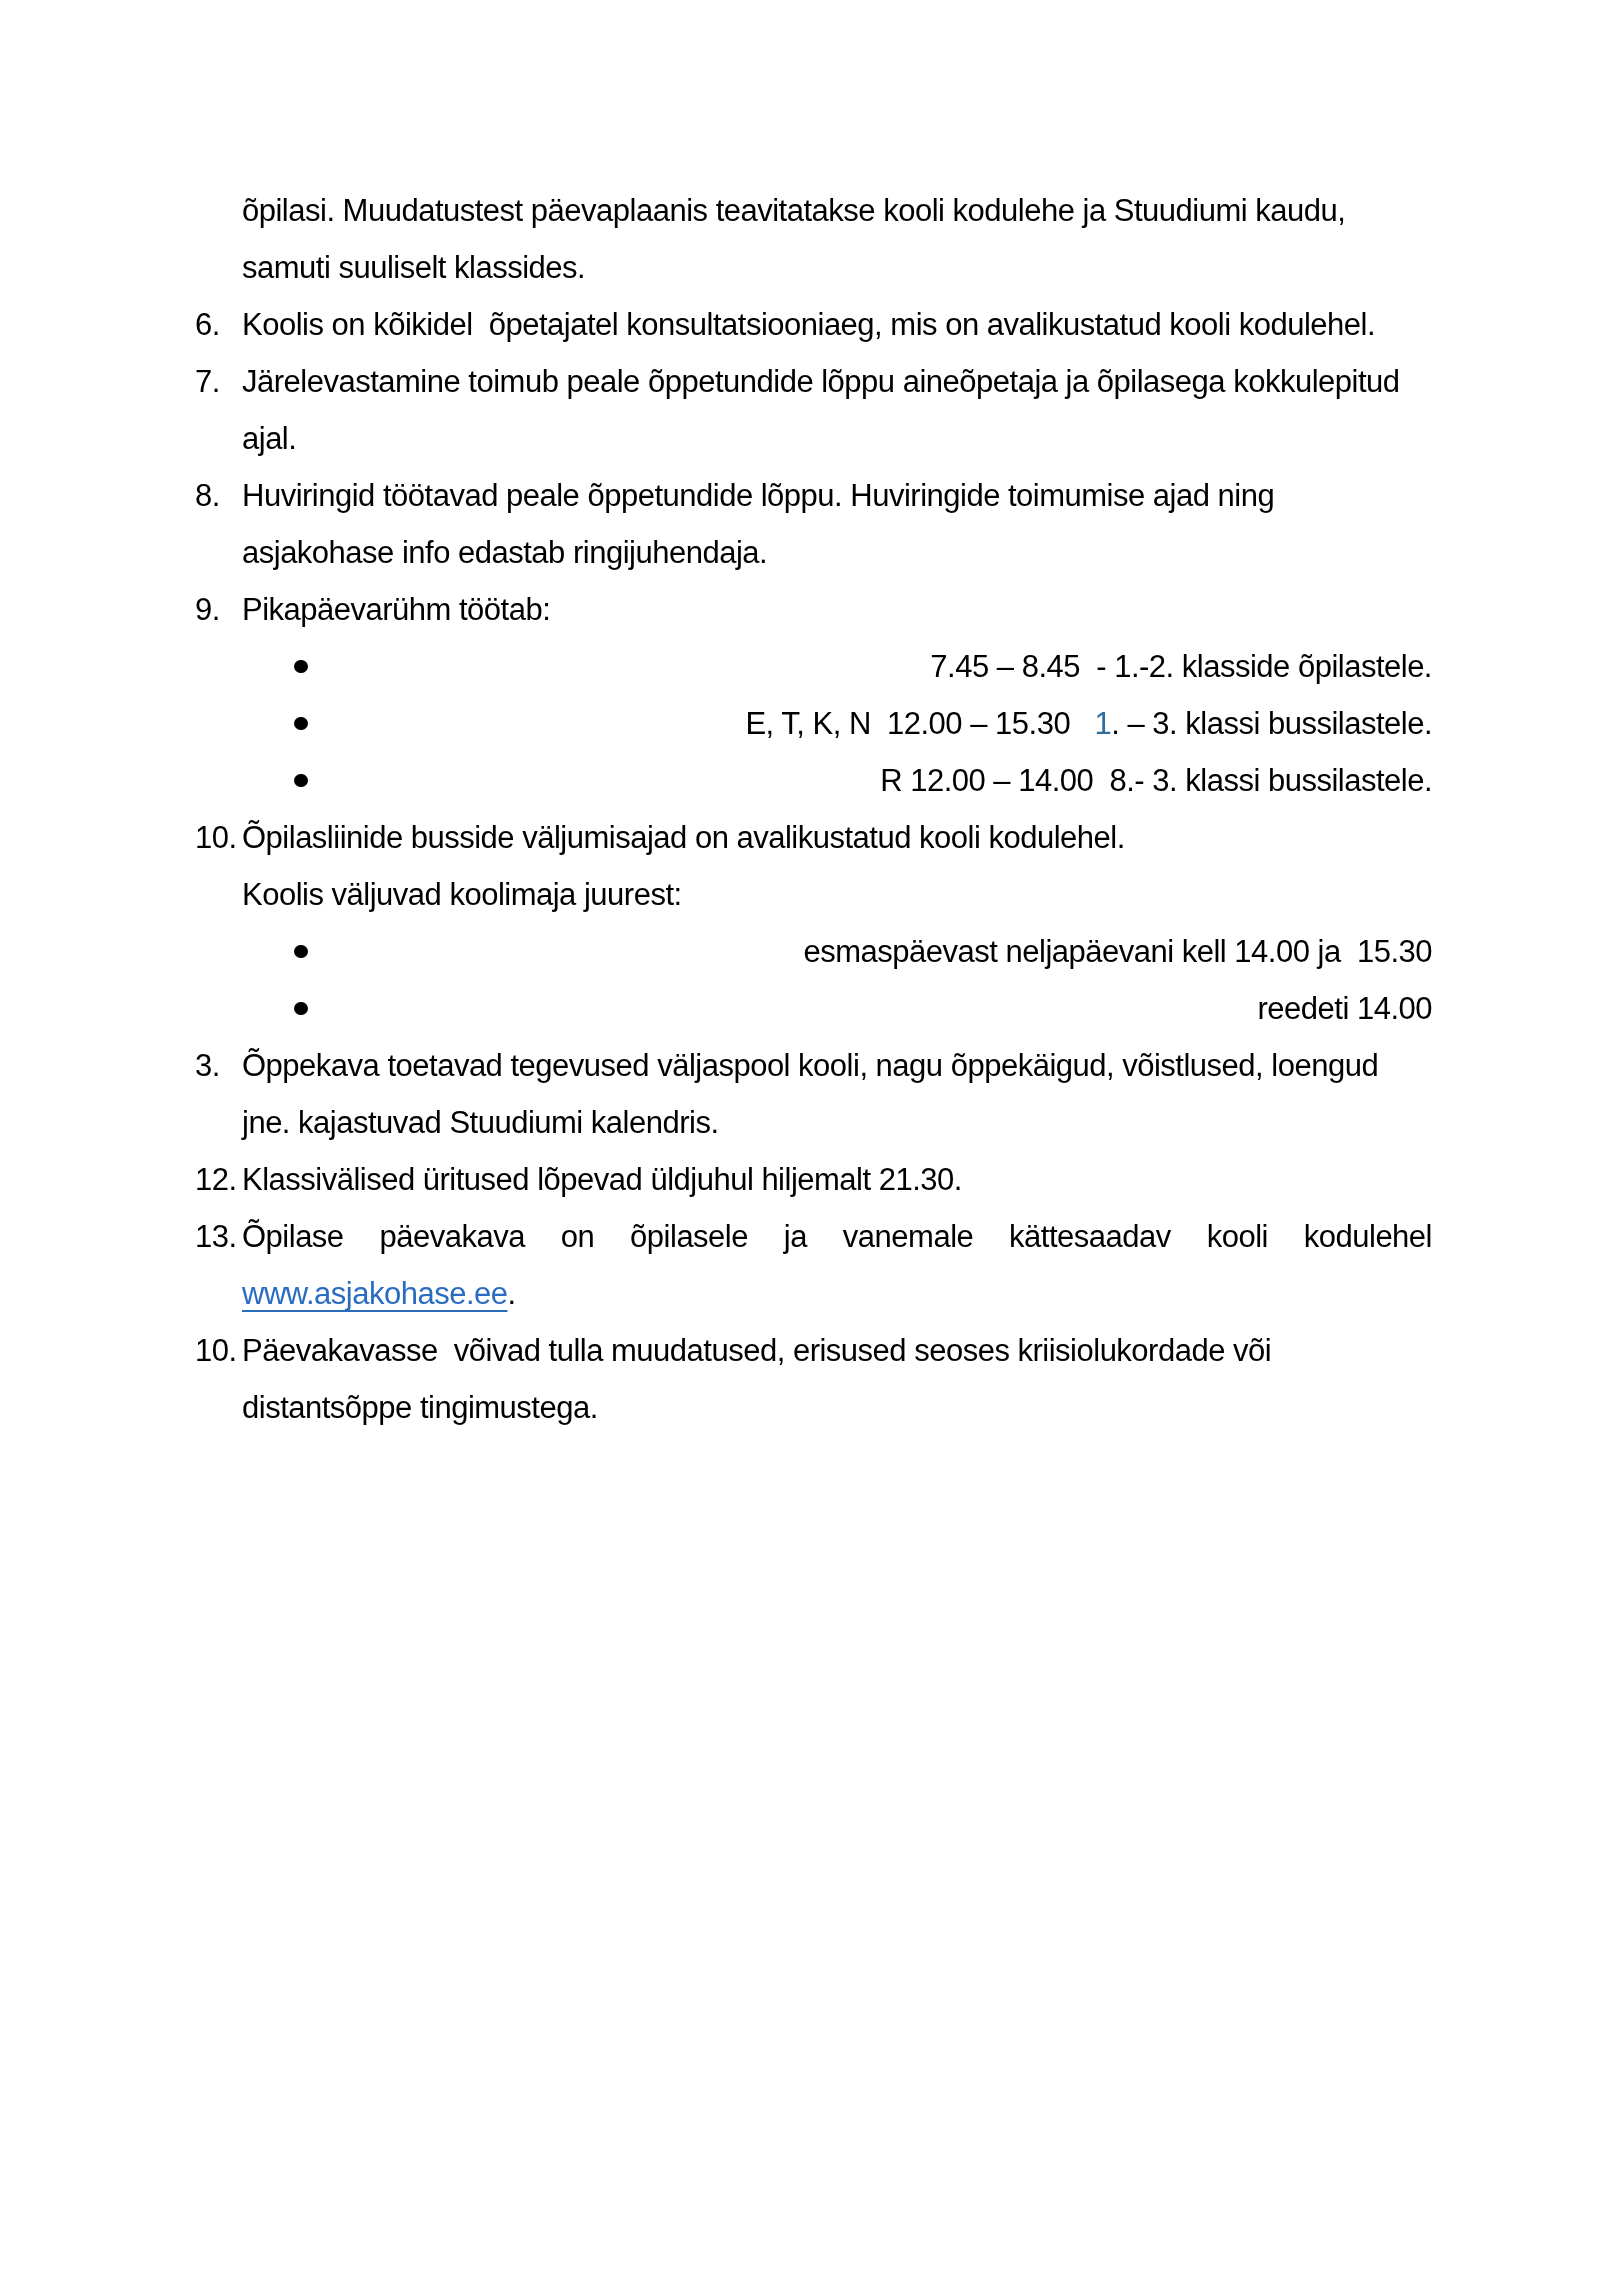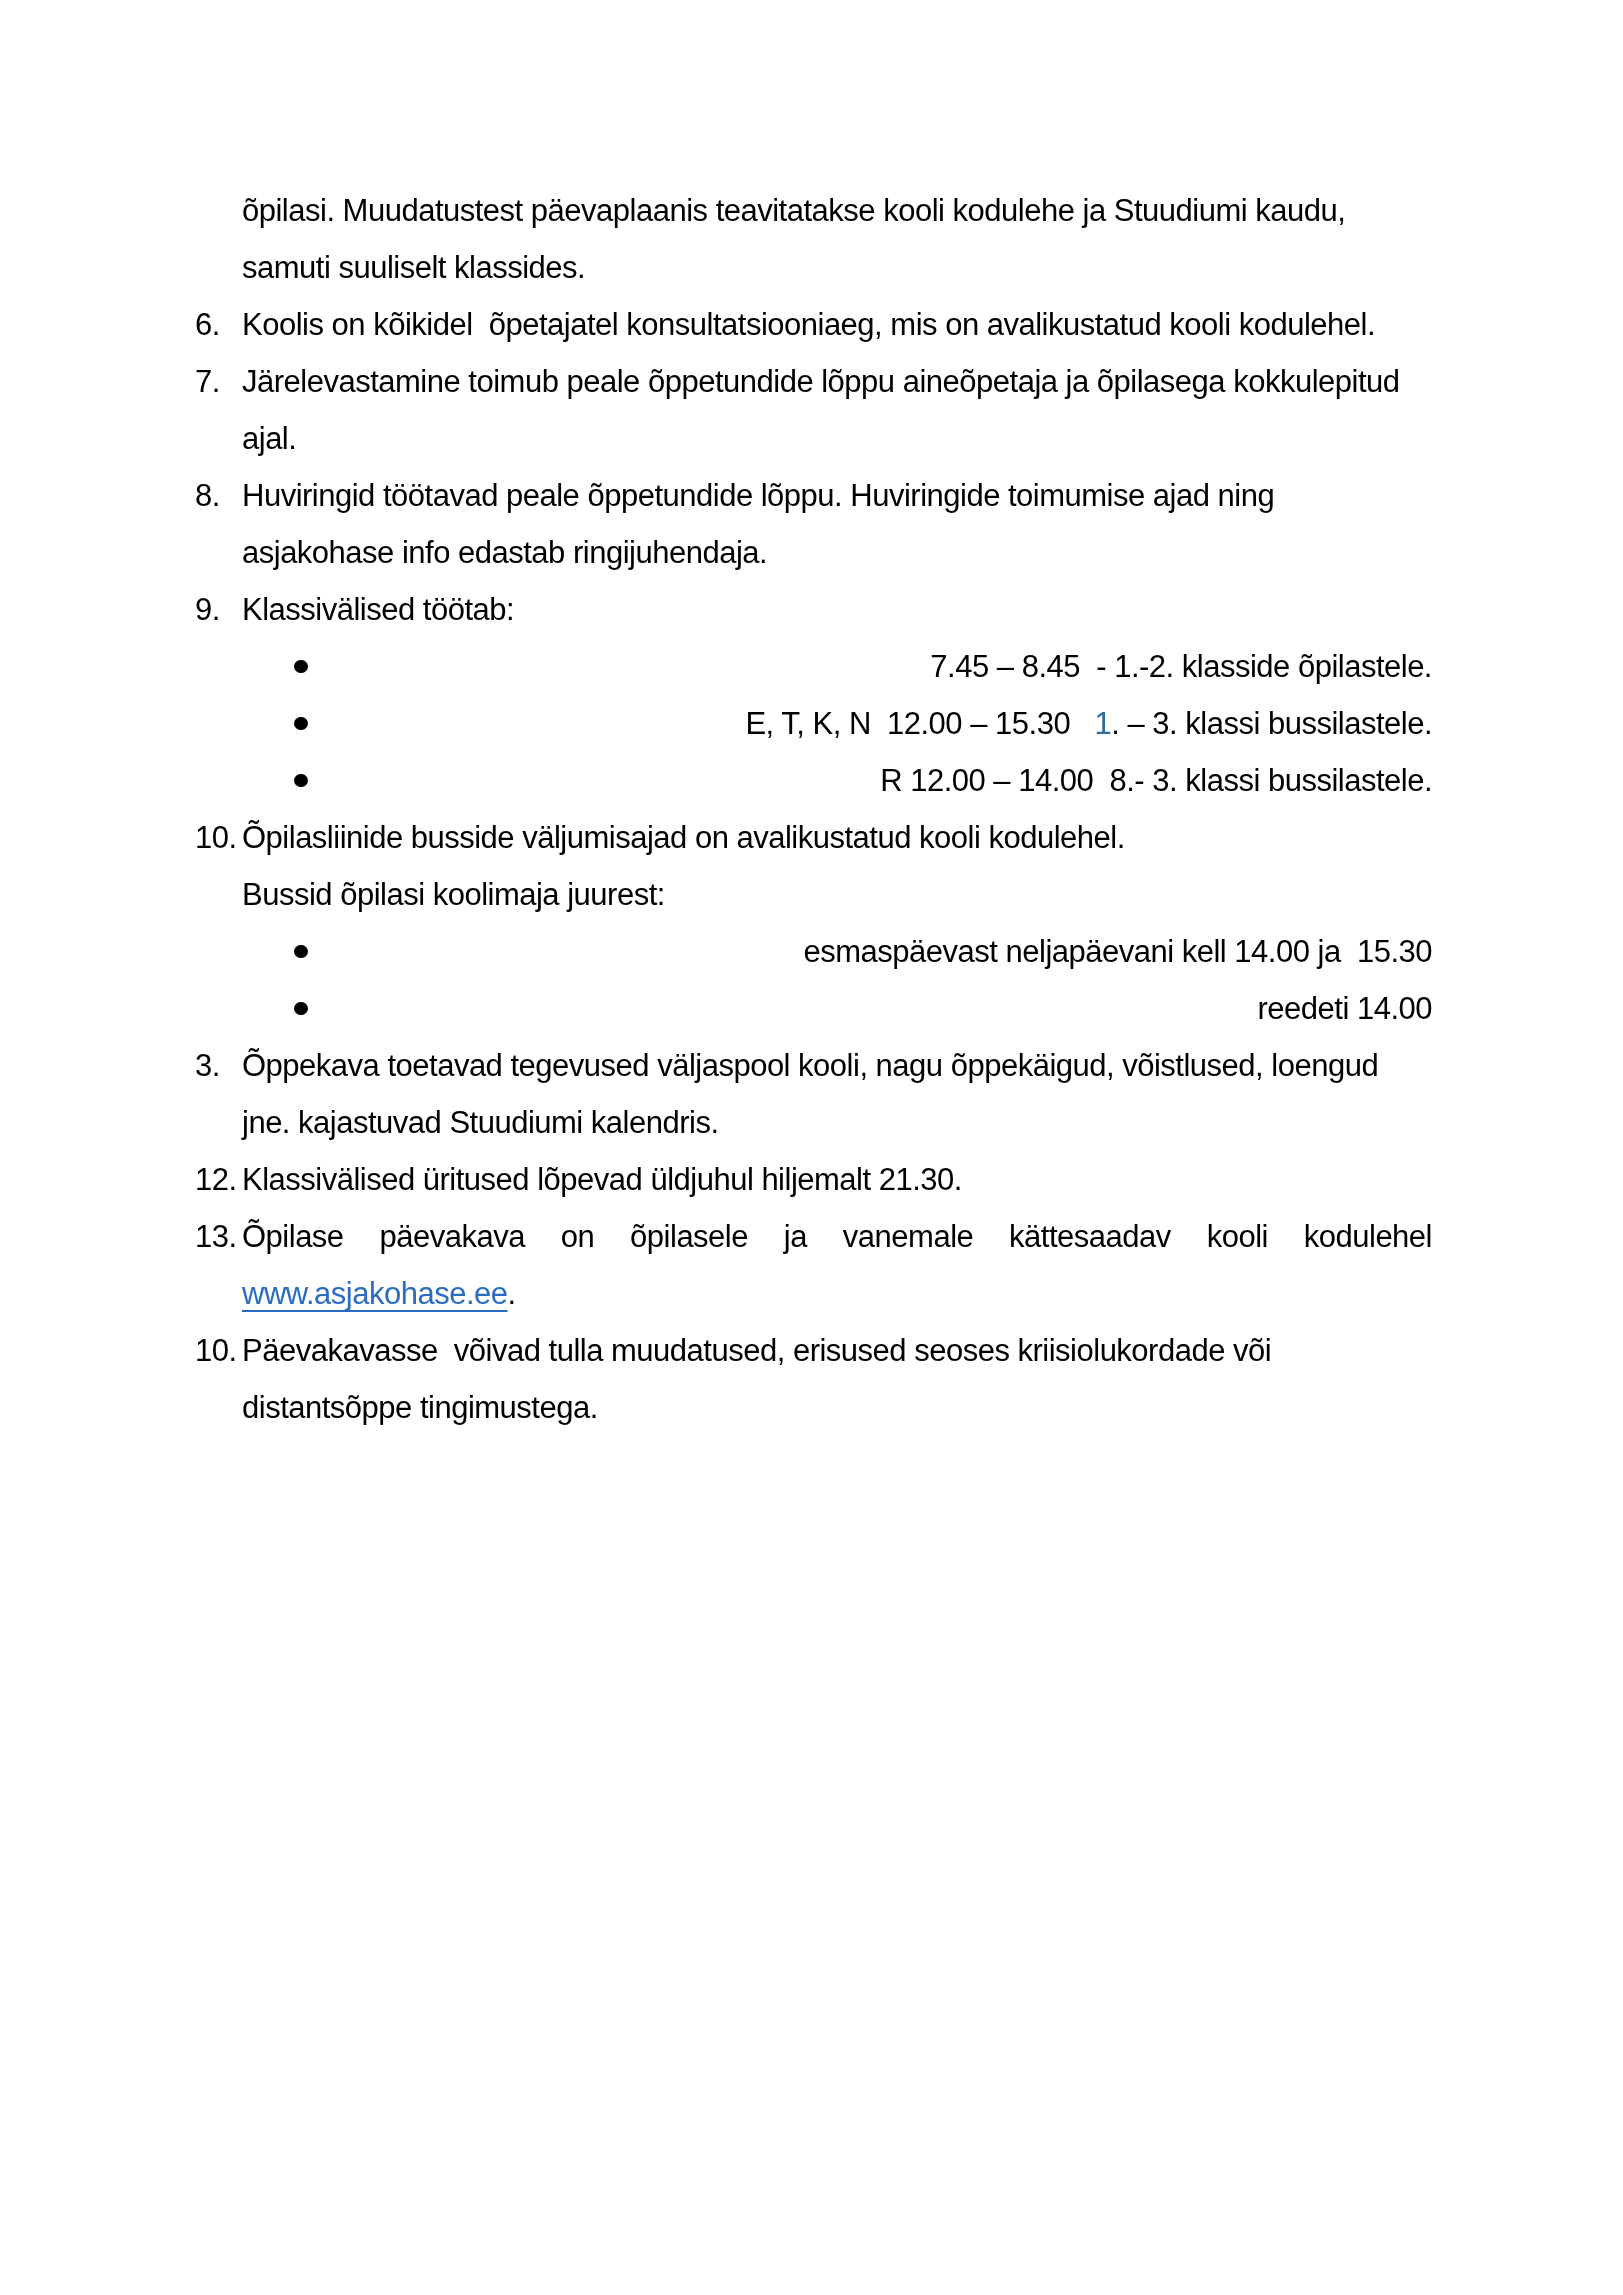--- a/index.html
+++ b/index.html
@@ -85,40 +85,40 @@
 
     <div class="li">
       <span class="num">7.</span><span class="txt">Järelevastamine toimub peale õppetundide lõppu aineõpetaja ja õpilasega kokkulepitud ajal.</span>
     </div>
 
     <div class="li">
       <span class="num">8.</span><span class="txt">Huviringid töötavad peale õppetundide lõppu. Huviringide toimumise ajad ning asjakohase info edastab ringijuhendaja.</span>
     </div>
 
     <div class="li">
-      <span class="num">9.</span><span class="txt">Klassivälised töötab:</span>
+      <span class="num">9.</span><span class="txt">Pikapäevarühm töötab:</span>
     </div>
 
     <div class="bullet">
       <span class="dot"></span><span class="txt">7.45 – 8.45  - 1.-2. klasside õpilastele.</span>
     </div>
 
     <div class="bullet">
       <span class="dot"></span><span class="txt"><span>E, T, K, N  12.00 – 15.30   </span><span class="blue-run">1</span><span>. – 3. klassi bussilastele.</span></span>
     </div>
 
     <div class="bullet">
       <span class="dot"></span><span class="txt">R 12.00 – 14.00  8.- 3. klassi bussilastele.</span>
     </div>
 
     <div class="li">
       <span class="num">10.</span><span class="txt">Õpilasliinide busside väljumisajad on avalikustatud kooli kodulehel.</span>
     </div>
 
-    <p class="cont"><span class="txt">Bussid õpilasi koolimaja juurest:</span></p>
+    <p class="cont"><span class="txt">Koolis väljuvad koolimaja juurest:</span></p>
 
     <div class="bullet">
       <span class="dot"></span><span class="txt">esmaspäevast neljapäevani kell 14.00 ja  15.30</span>
     </div>
 
     <div class="bullet">
       <span class="dot"></span><span class="txt">reedeti 14.00</span>
     </div>
 
     <div class="li">

